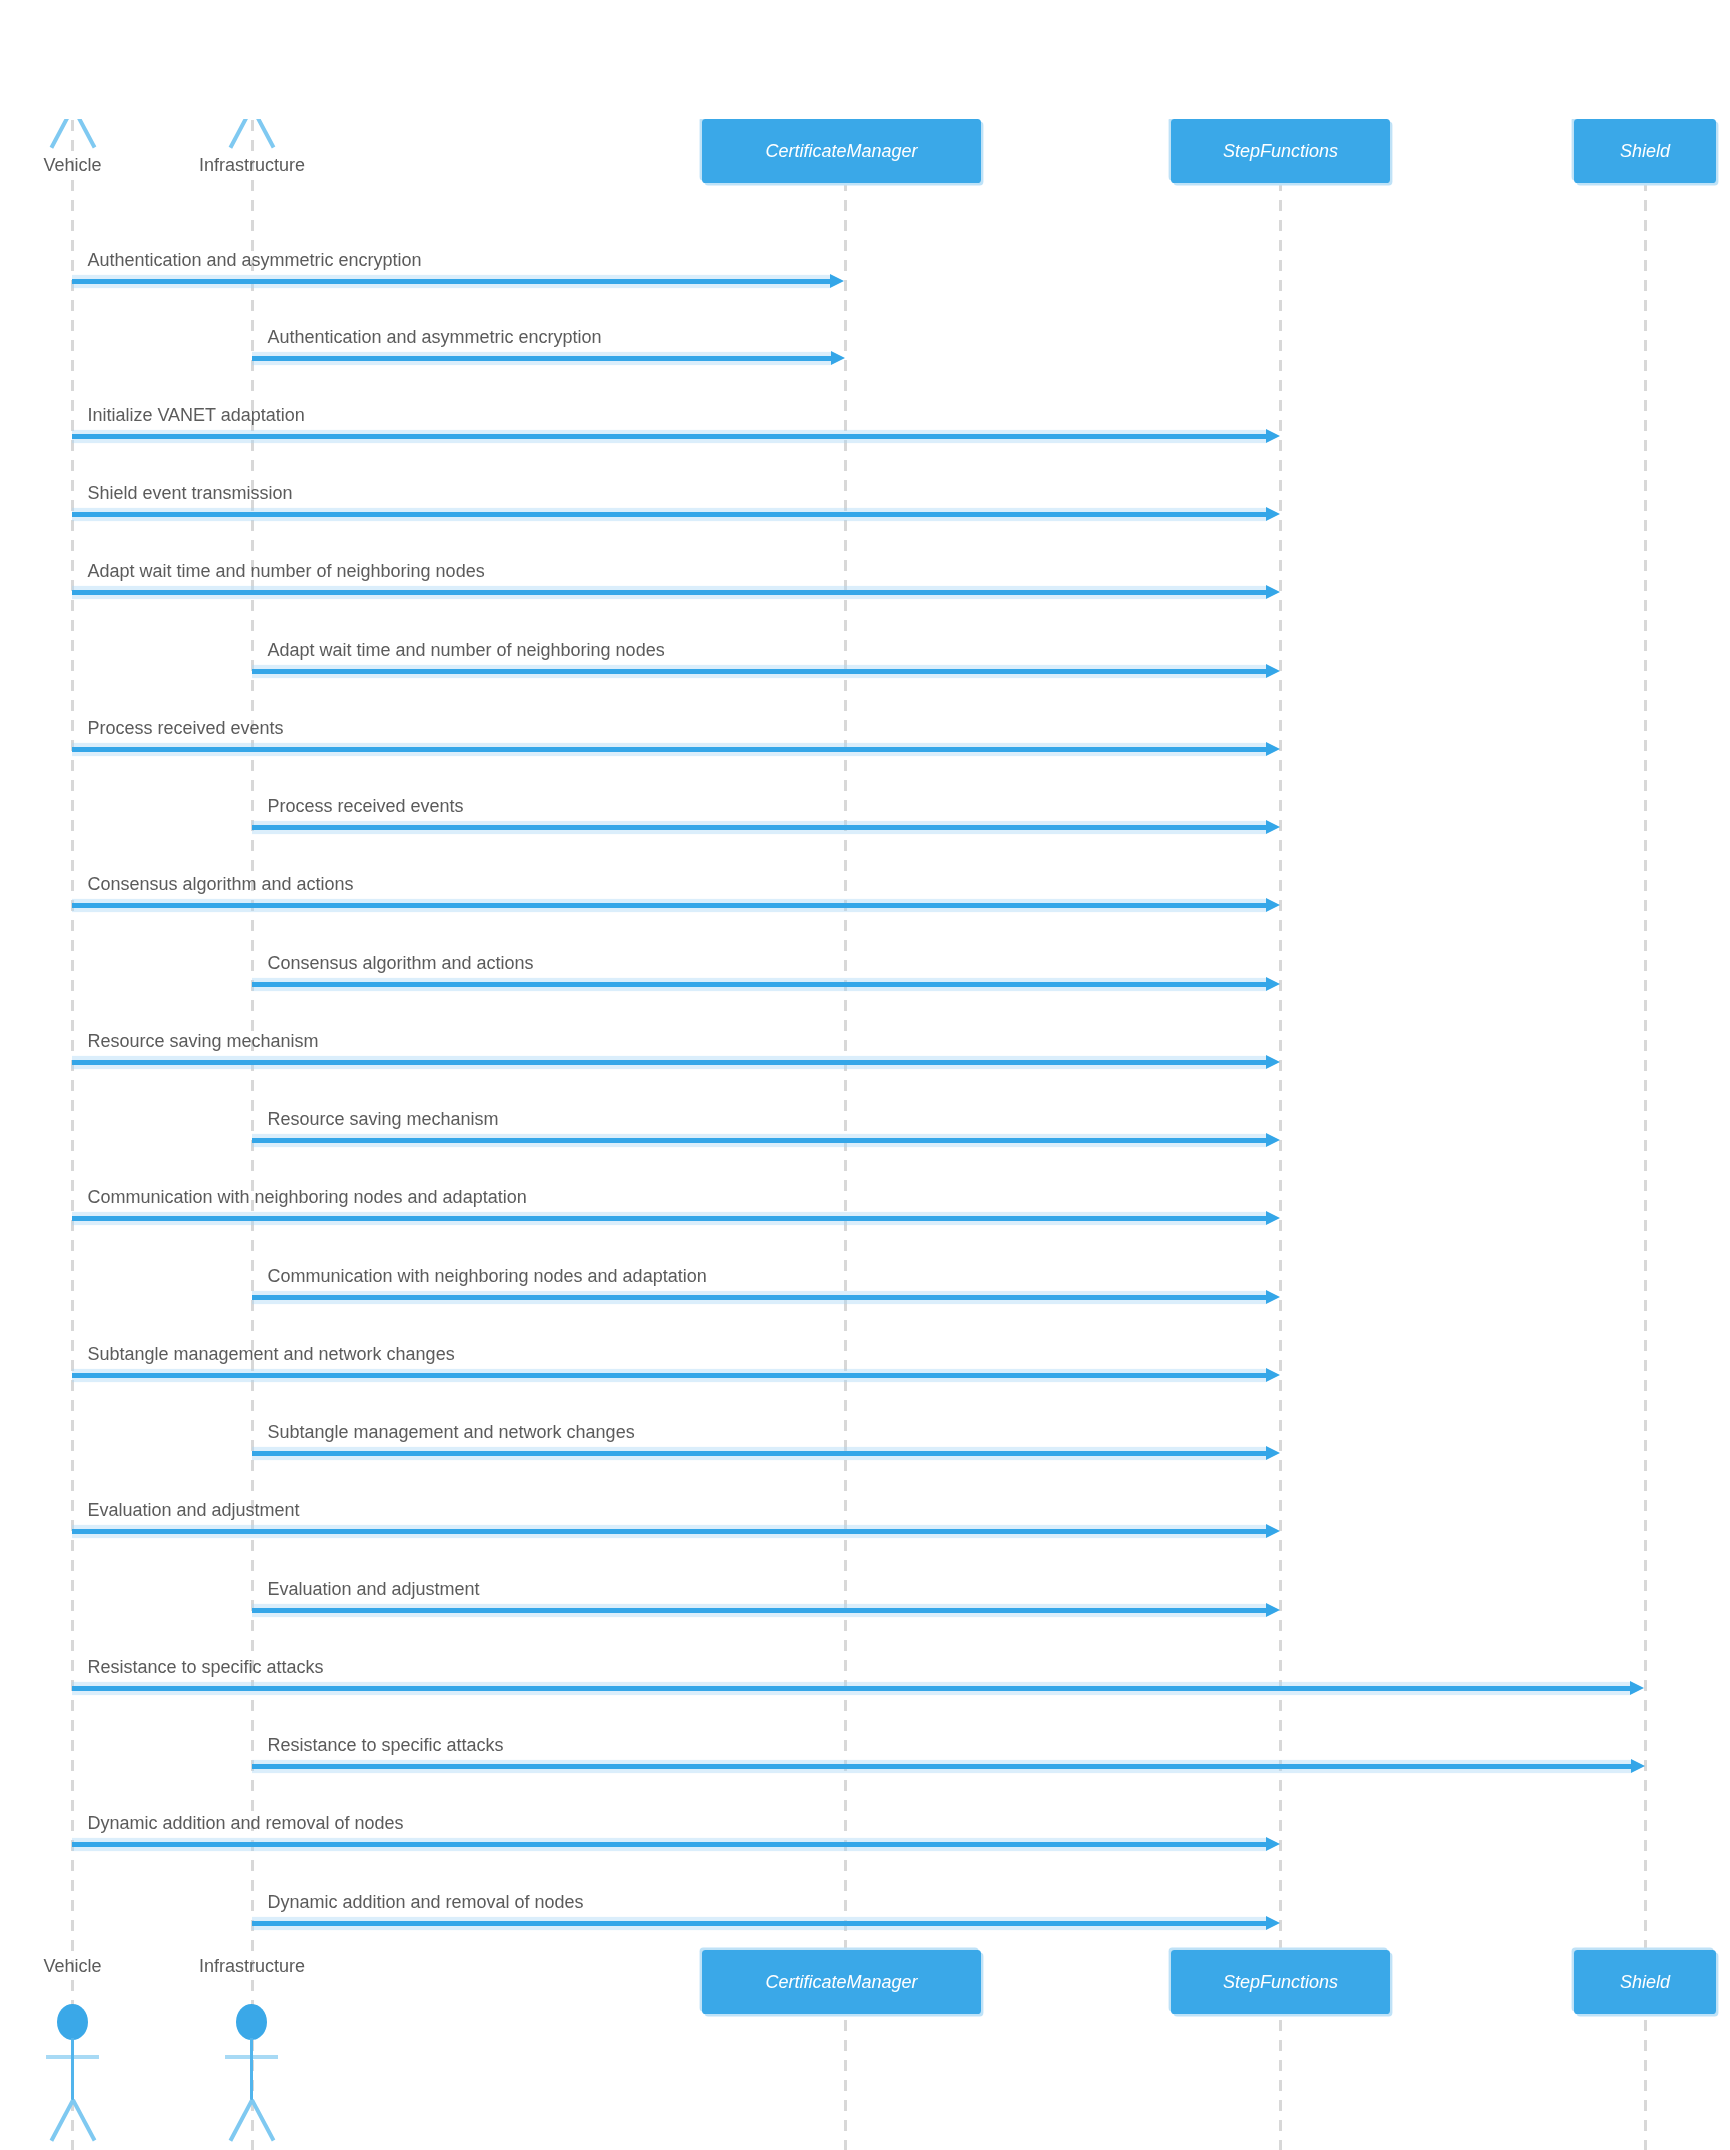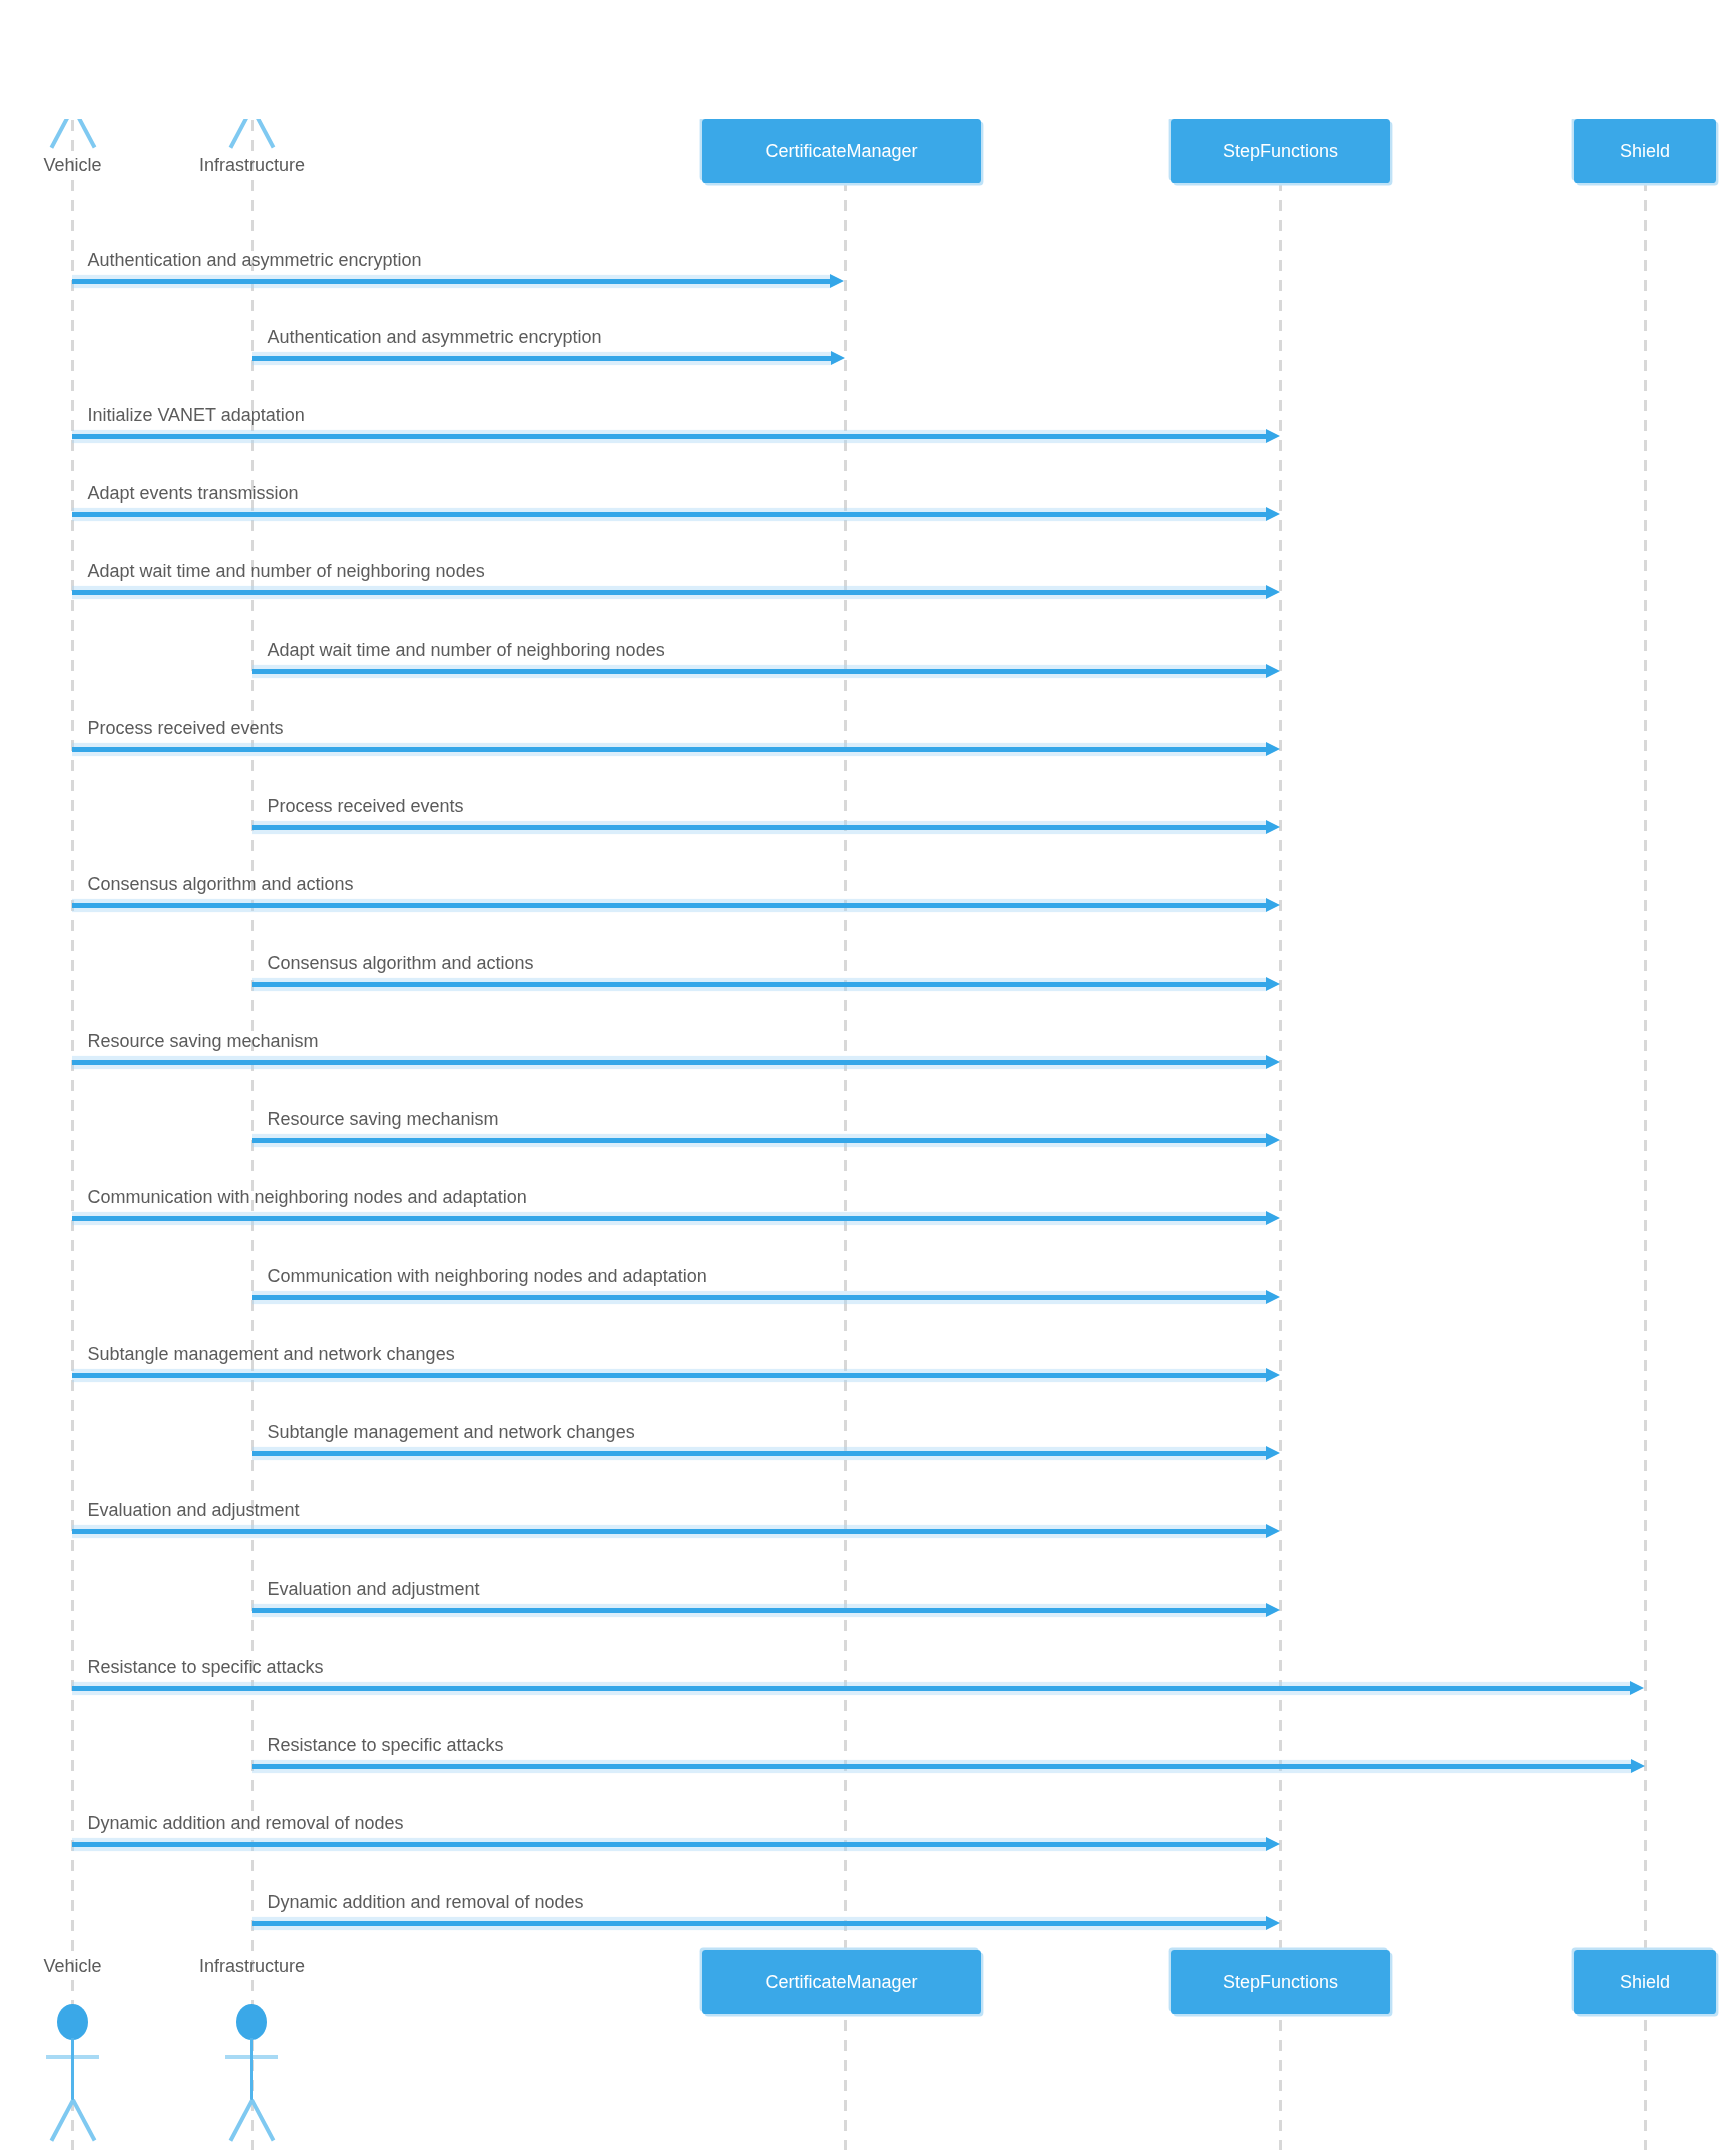--- a/index.html
+++ b/index.html
@@ -90,20 +90,21 @@
     background: #3AA8E8;
     border-radius: 3.6px;
     color: #ffffff;
     font-size: 18px;
     display: flex;
     align-items: center;
     justify-content: center;
     box-sizing: border-box;
     box-shadow: -2.4px -2.4px 0 0 #bfe2f7, 2.4px 2.4px 0 0 #bfe2f7;
     text-align: center;
+    font-style: italic;
   }
 
   
   .message {
     position: absolute;
     height: 0;
   }
   .msg-label {
     position: absolute;
     bottom: 8.3px;
@@ -175,21 +176,21 @@
     <div class="msg-head" style="left:579px;"></div>
   </div>
 
   <div class="message" style="left:72px; top:434px;">
     <div class="msg-label">Initialize VANET adaptation</div>
     <div class="msg-line" style="width:1194px;"></div>
     <div class="msg-head" style="left:1194px;"></div>
   </div>
 
   <div class="message" style="left:72px; top:512px;">
-    <div class="msg-label">Adapt events transmission</div>
+    <div class="msg-label">Shield event transmission</div>
     <div class="msg-line" style="width:1194px;"></div>
     <div class="msg-head" style="left:1194px;"></div>
   </div>
 
   <div class="message" style="left:72px; top:590px;">
     <div class="msg-label">Adapt wait time and number of neighboring nodes</div>
     <div class="msg-line" style="width:1194px;"></div>
     <div class="msg-head" style="left:1194px;"></div>
   </div>
 

